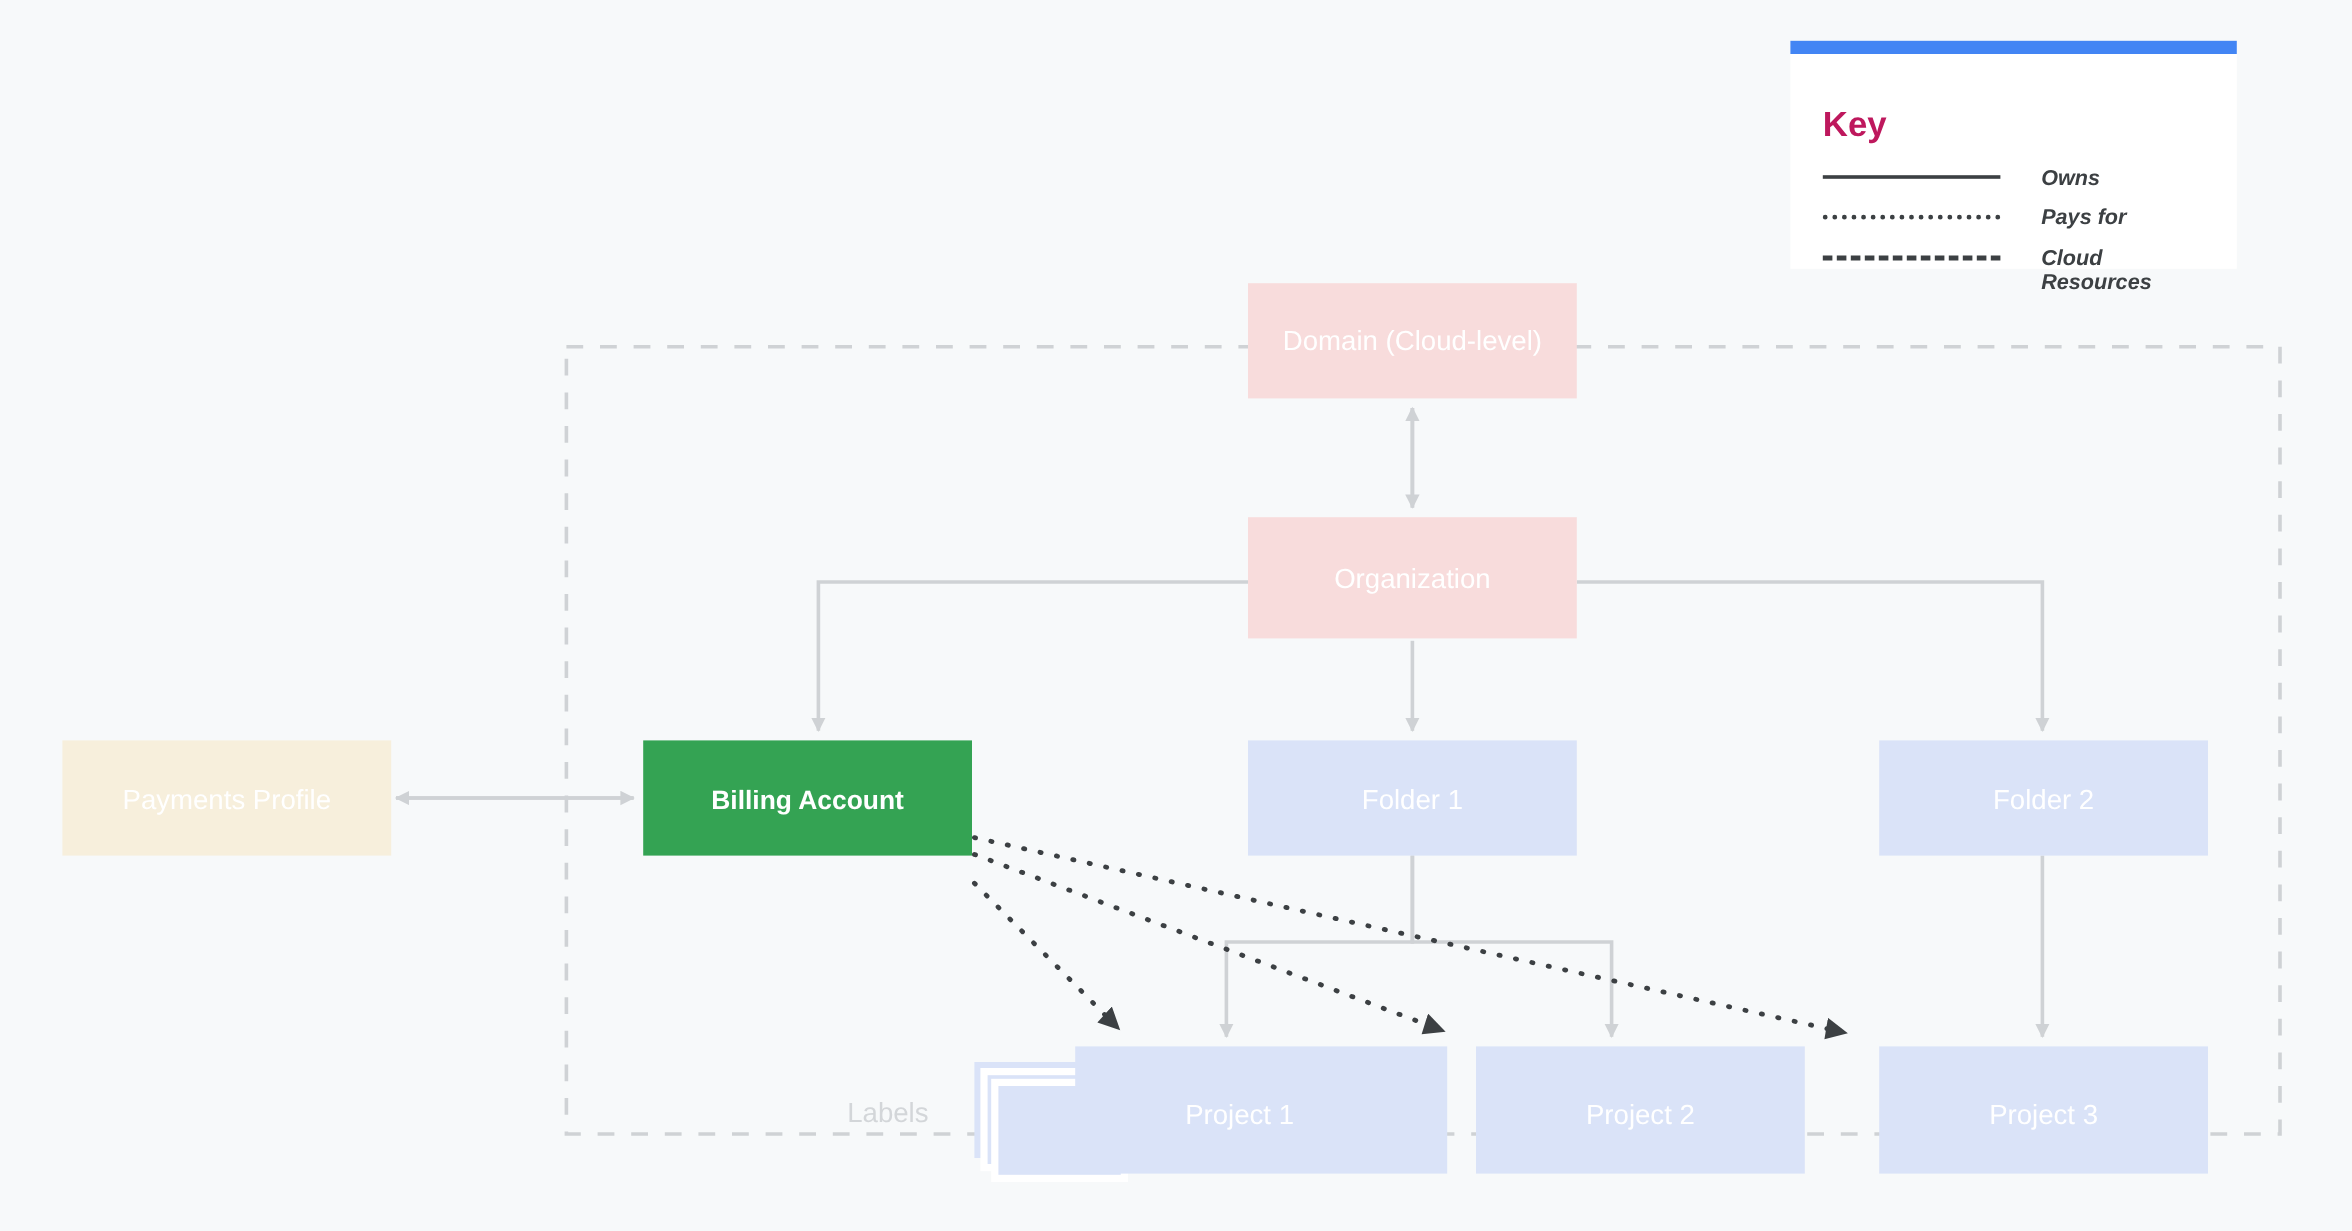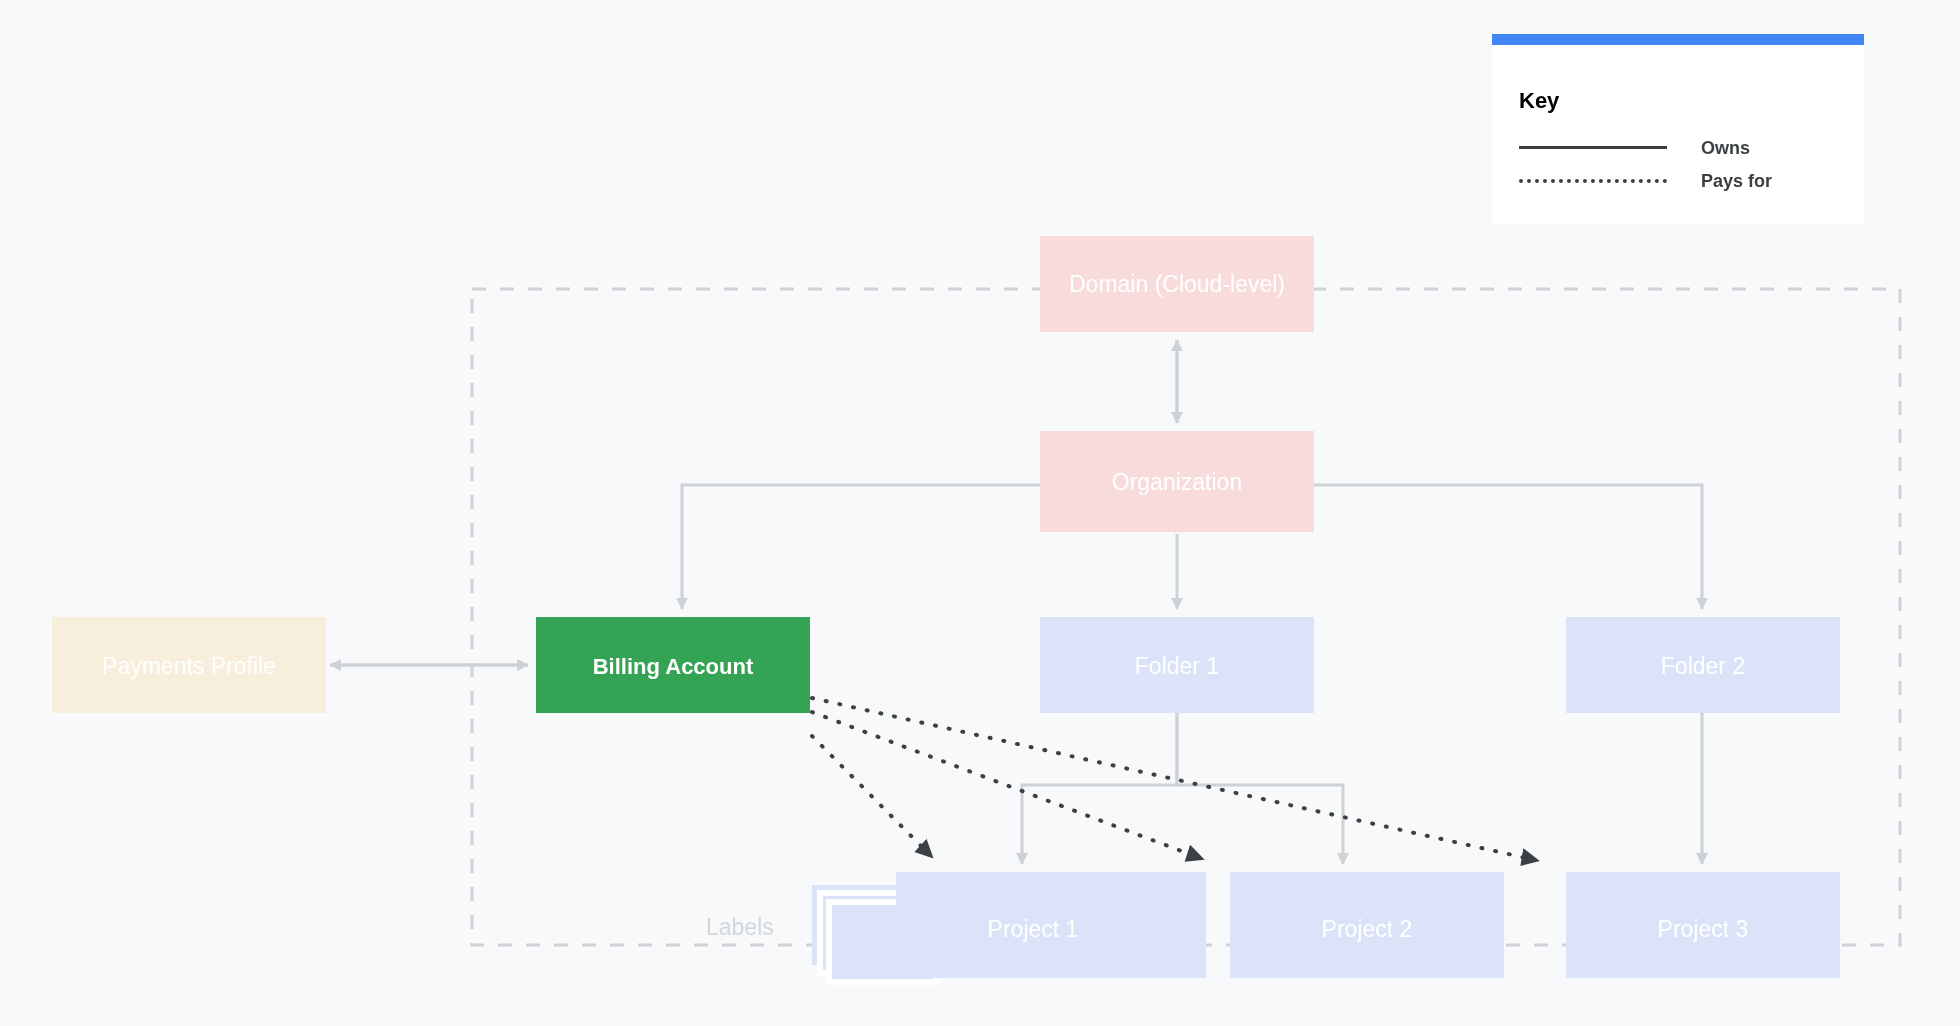--- a/index.html
+++ b/index.html
@@ -36,42 +36,42 @@
     width:372px;height:190px;
     background:#ffffff;
     box-sizing:border-box;
   }
   .key-bar{
     position:absolute;left:0;top:0;width:100%;height:11px;
     background:#4285f4;
   }
   .key-title{
     position:absolute;left:27px;top:54px;
-    font-size:22px;font-weight:bold;color:#000000;
+    font-size:29px;font-weight:bold;color:#be185d;
   }
   .key-rows{
     position:absolute;left:27px;top:104px;width:320px;
   }
   .key-row{
     display:flex;align-items:flex-start;
     margin-bottom:13px;
   }
   .key-swatch{
     width:148px;flex:0 0 148px;height:19px;position:relative;
   }
   .key-swatch i{
     position:absolute;left:0;right:0;top:8px;display:block;
     border-top-width:3px;border-top-color:#3c4043;
   }
   .sw-solid i{border-top-style:solid;}
   .sw-dotted i{border-top-style:dotted;border-top-width:4px;}
   .sw-dashed i{border-top-style:dashed;border-top-width:4px;}
   .key-text{
     font-size:18px;font-weight:bold;color:#3c4043;
-    line-height:1.13;padding-left:34px;
+    line-height:1.13;padding-left:34px;font-style:italic;
   }
 </style>
 </head>
 <body>
 
 <div id="stage">
 
 
   <svg id="diagram" viewBox="0 0 1960 1026">
     <defs>
@@ -180,17 +180,26 @@
         <span class="key-text">Owns</span>
       </div>
 
       <div class="key-row">
         <span class="key-swatch sw-dotted">
             <i></i>
           </span>
         <span class="key-text">Pays for</span>
       </div>
 
+      <div class="key-row">
+        <span class="key-swatch sw-dashed">
+            <i></i>
+          </span>
+        <span class="key-text">
+          <span>Cloud</span><br>
+          <span>Resources</span>
+        </span>
+      </div>
 
     </div>
   </div>
 
 </div>
 
 </body></html>

